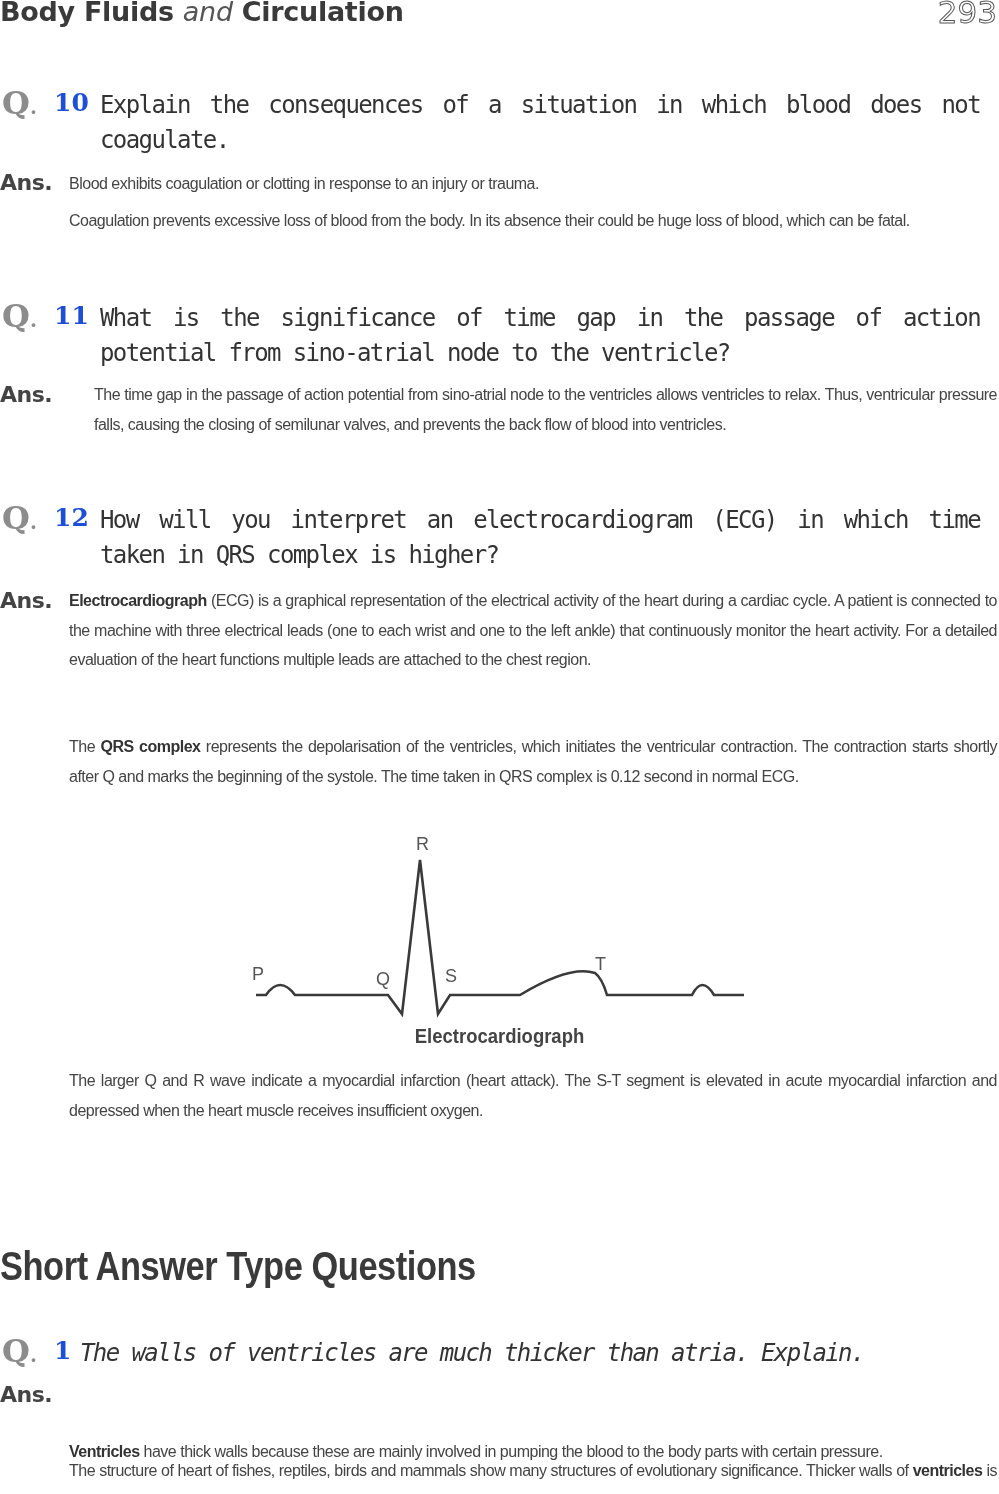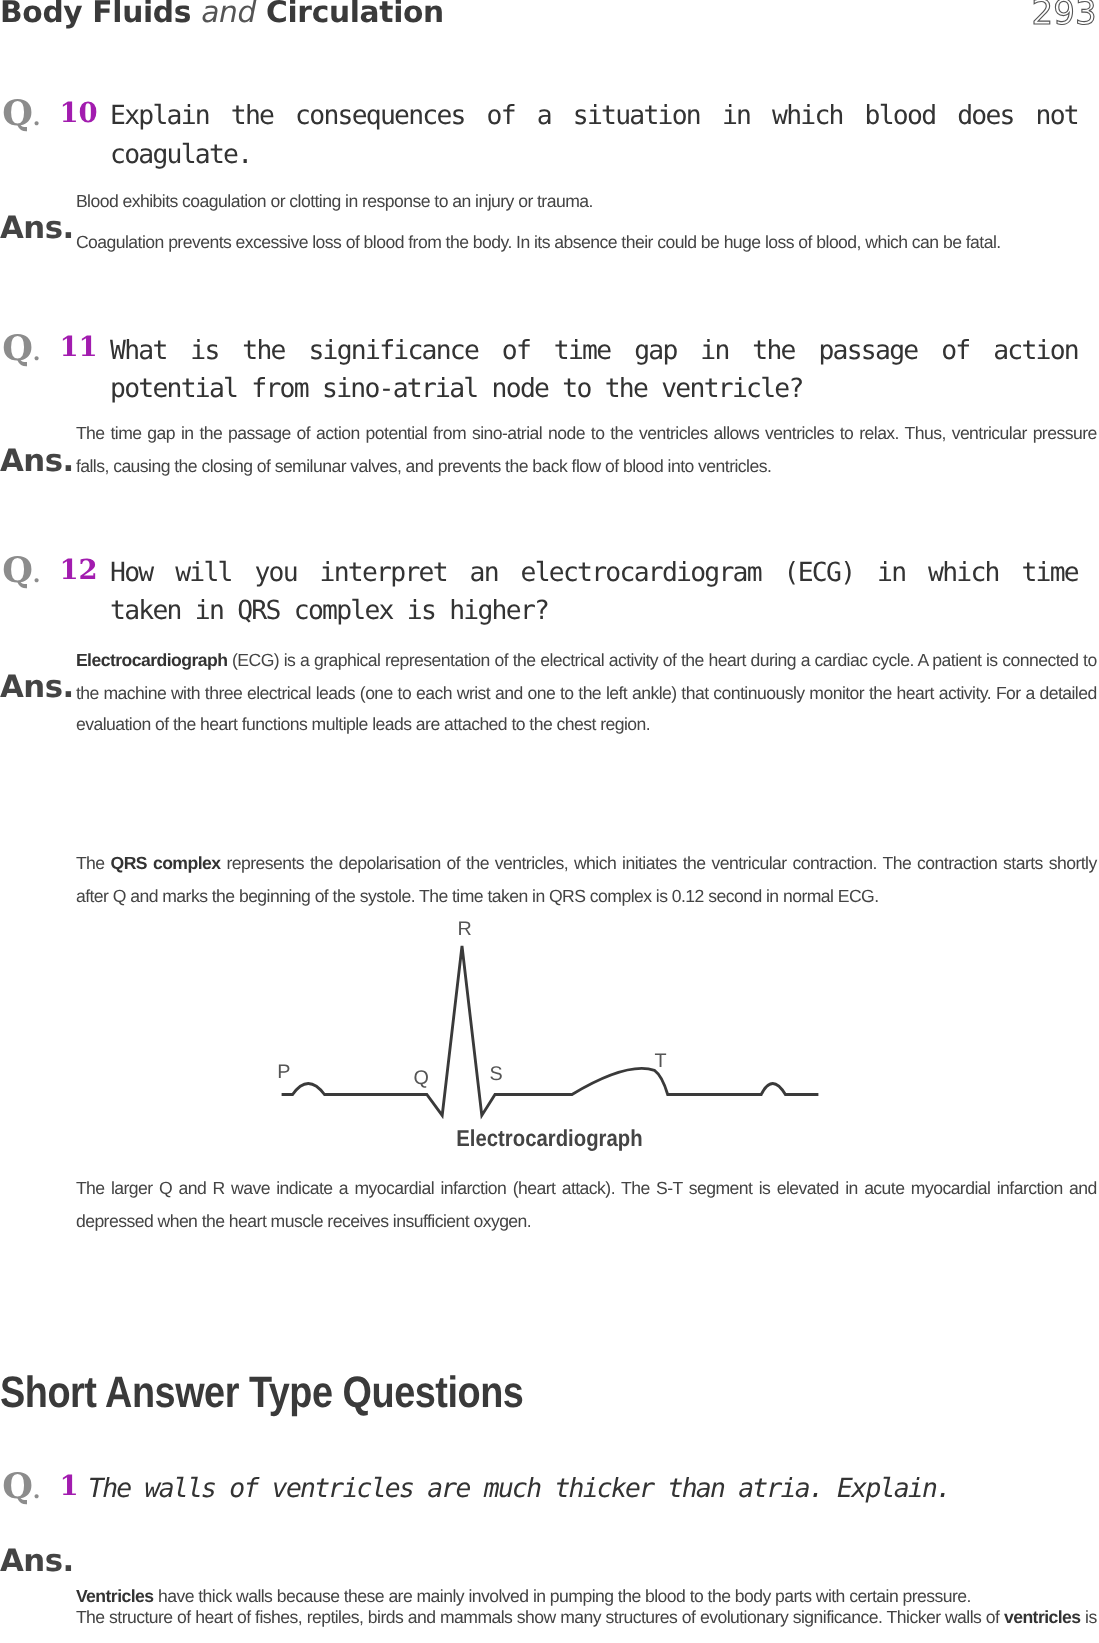--- a/index.html
+++ b/index.html
@@ -5,25 +5,25 @@
   html, body { margin: 0; padding: 0; background: #ffffff; }
   body { width: 999px; height: 1494px; position: relative; overflow: hidden; color: #333; }
   .abs { position: absolute; }
   .running-head { left: 0; top: -4px; font-family: "DejaVu Sans", sans-serif; font-weight: bold; font-size: 27px; color: #3a3a3a; letter-spacing: -0.3px; }
   .running-head .conj { font-weight: normal; font-style: italic; color: #555; }
   .page-num { right: 2px; top: -6px; font-family: "DejaVu Sans", sans-serif; font-size: 31px; color: #fff; -webkit-text-stroke: 1px #555; font-weight: normal; }
 
   .q-block { left: 0; width: 999px; }
   .q-mark { position: absolute; left: 2px; top: -4px; font-family: "DejaVu Serif", serif; font-weight: bold; font-size: 32px; color: #8c8c8c; }
   .q-mark .dot { font-size: 20px; }
-  .q-num { position: absolute; left: 54px; top: 0; font-family: "DejaVu Serif", serif; font-weight: bold; font-size: 25px; color: #a21caf; }
+  .q-num { position: absolute; left: 54px; top: 0; font-family: "DejaVu Serif", serif; font-weight: bold; font-size: 25px; color: #1d4ed8; }
   .q-text { position: absolute; left: 100px; right: 19px; top: 0; font-family: "DejaVu Sans Mono", monospace; font-size: 24px; line-height: 35px; color: #333; text-align: justify; text-align-last: left; letter-spacing: -1.6px; }
   .q-text.single { text-align: left; }
 
-  .ans-label { position: absolute; left: 0; font-family: "DejaVu Sans", sans-serif; font-weight: bold; font-size: 28px; color: #444; letter-spacing: -0.5px; margin-top: 20px; }
+  .ans-label { position: absolute; left: 0; font-family: "DejaVu Sans", sans-serif; font-weight: bold; font-size: 22px; color: #444; letter-spacing: -0.5px; }
   .para { position: absolute; left: 69px; right: 2px; font-family: "Liberation Sans", sans-serif; font-size: 16px; line-height: 29.5px; color: #444; text-align: justify; letter-spacing: -0.5px; }
   .para b { color: #333; }
 
   .section-title { left: 0; top: 1244px; font-family: "Liberation Sans", sans-serif; font-weight: bold; font-size: 40px; color: #3a3a3a; transform: scaleX(0.86); transform-origin: left; letter-spacing: -0.5px; }
 
   .ecg { left: 240px; top: 830px; width: 520px; height: 230px; }
   .ecg-caption { left: 0; width: 999px; top: 1024px; text-align: center; font-family: "Liberation Sans", sans-serif; font-weight: bold; font-size: 21px; color: #444; transform: scaleX(0.88); }
 </style>
 </head>
 <body>
@@ -43,30 +43,30 @@
 <div class="ans-label" style="top:170px;">Ans.</div>
 <div class="para" style="top:169px;">Blood exhibits coagulation or clotting in response to an injury or trauma.</div>
 <div class="para" style="top:206px;">Coagulation prevents excessive loss of blood from the body. In its absence their could be huge loss of blood, which can be fatal.</div>
 
 <div class="abs q-block" style="top:301px;">
   <div class="q-mark"><span>Q</span><span class="dot">.</span></div>
   <div class="q-num">11</div>
   <div class="q-text">What is the significance of time gap in the passage of action potential from sino-atrial node to the ventricle?</div>
 </div>
 <div class="ans-label" style="top:382px;">Ans.</div>
-<div class="para" style="top:380px;">The time gap in the passage of action potential from sino-atrial node to the ventricles allows ventricles to relax. Thus, ventricular pressure falls, causing the closing of semilunar valves, and prevents the back flow of blood into ventricles.</div>
+<div class="para" style="top:380px;margin-left:25px;">The time gap in the passage of action potential from sino-atrial node to the ventricles allows ventricles to relax. Thus, ventricular pressure falls, causing the closing of semilunar valves, and prevents the back flow of blood into ventricles.</div>
 
 <div class="abs q-block" style="top:503px;">
   <div class="q-mark"><span>Q</span><span class="dot">.</span></div>
   <div class="q-num">12</div>
   <div class="q-text">How will you interpret an electrocardiogram (ECG) in which time taken in QRS complex is higher?</div>
 </div>
 <div class="ans-label" style="top:588px;">Ans.</div>
 <div class="para" style="top:586px;"><b>Electrocardiograph</b><span> (ECG) is a graphical representation of the electrical activity of the heart during a cardiac cycle. A patient is connected to the machine with three electrical leads (one to each wrist and one to the left ankle) that continuously monitor the heart activity. For a detailed evaluation of the heart functions multiple leads are attached to the chest region.</span></div>
-<div class="para" style="top:771px;"><span>The </span><b>QRS complex</b><span> represents the depolarisation of the ventricles, which initiates the ventricular contraction. The contraction starts shortly after Q and marks the beginning of the systole. The time taken in QRS complex is 0.12 second in normal ECG.</span></div>
+<div class="para" style="top:732px;"><span>The </span><b>QRS complex</b><span> represents the depolarisation of the ventricles, which initiates the ventricular contraction. The contraction starts shortly after Q and marks the beginning of the systole. The time taken in QRS complex is 0.12 second in normal ECG.</span></div>
 
 <svg class="abs ecg" viewBox="0 0 520 230">
   <path d="M16,165 L26,165 Q40,145 55,165 L148,165 L162,184 L180,30 L198,184 L210,165 L280,165 Q330,135 355,143 Q362,148 367,165 L452,165 Q462,145 474,165 L504,165" fill="none" stroke="#3a3a3a" stroke-width="2.6" stroke-linejoin="miter"></path>
   <text x="12" y="150" font-family="Liberation Sans, sans-serif" font-size="18" fill="#555">P</text>
   <text x="136" y="155" font-family="Liberation Sans, sans-serif" font-size="18" fill="#555">Q</text>
   <text x="176" y="20" font-family="Liberation Sans, sans-serif" font-size="18" fill="#555">R</text>
   <text x="205" y="152" font-family="Liberation Sans, sans-serif" font-size="18" fill="#555">S</text>
   <text x="355" y="140" font-family="Liberation Sans, sans-serif" font-size="18" fill="#555">T</text>
 </svg>
 <div class="abs ecg-caption">Electrocardiograph</div>

